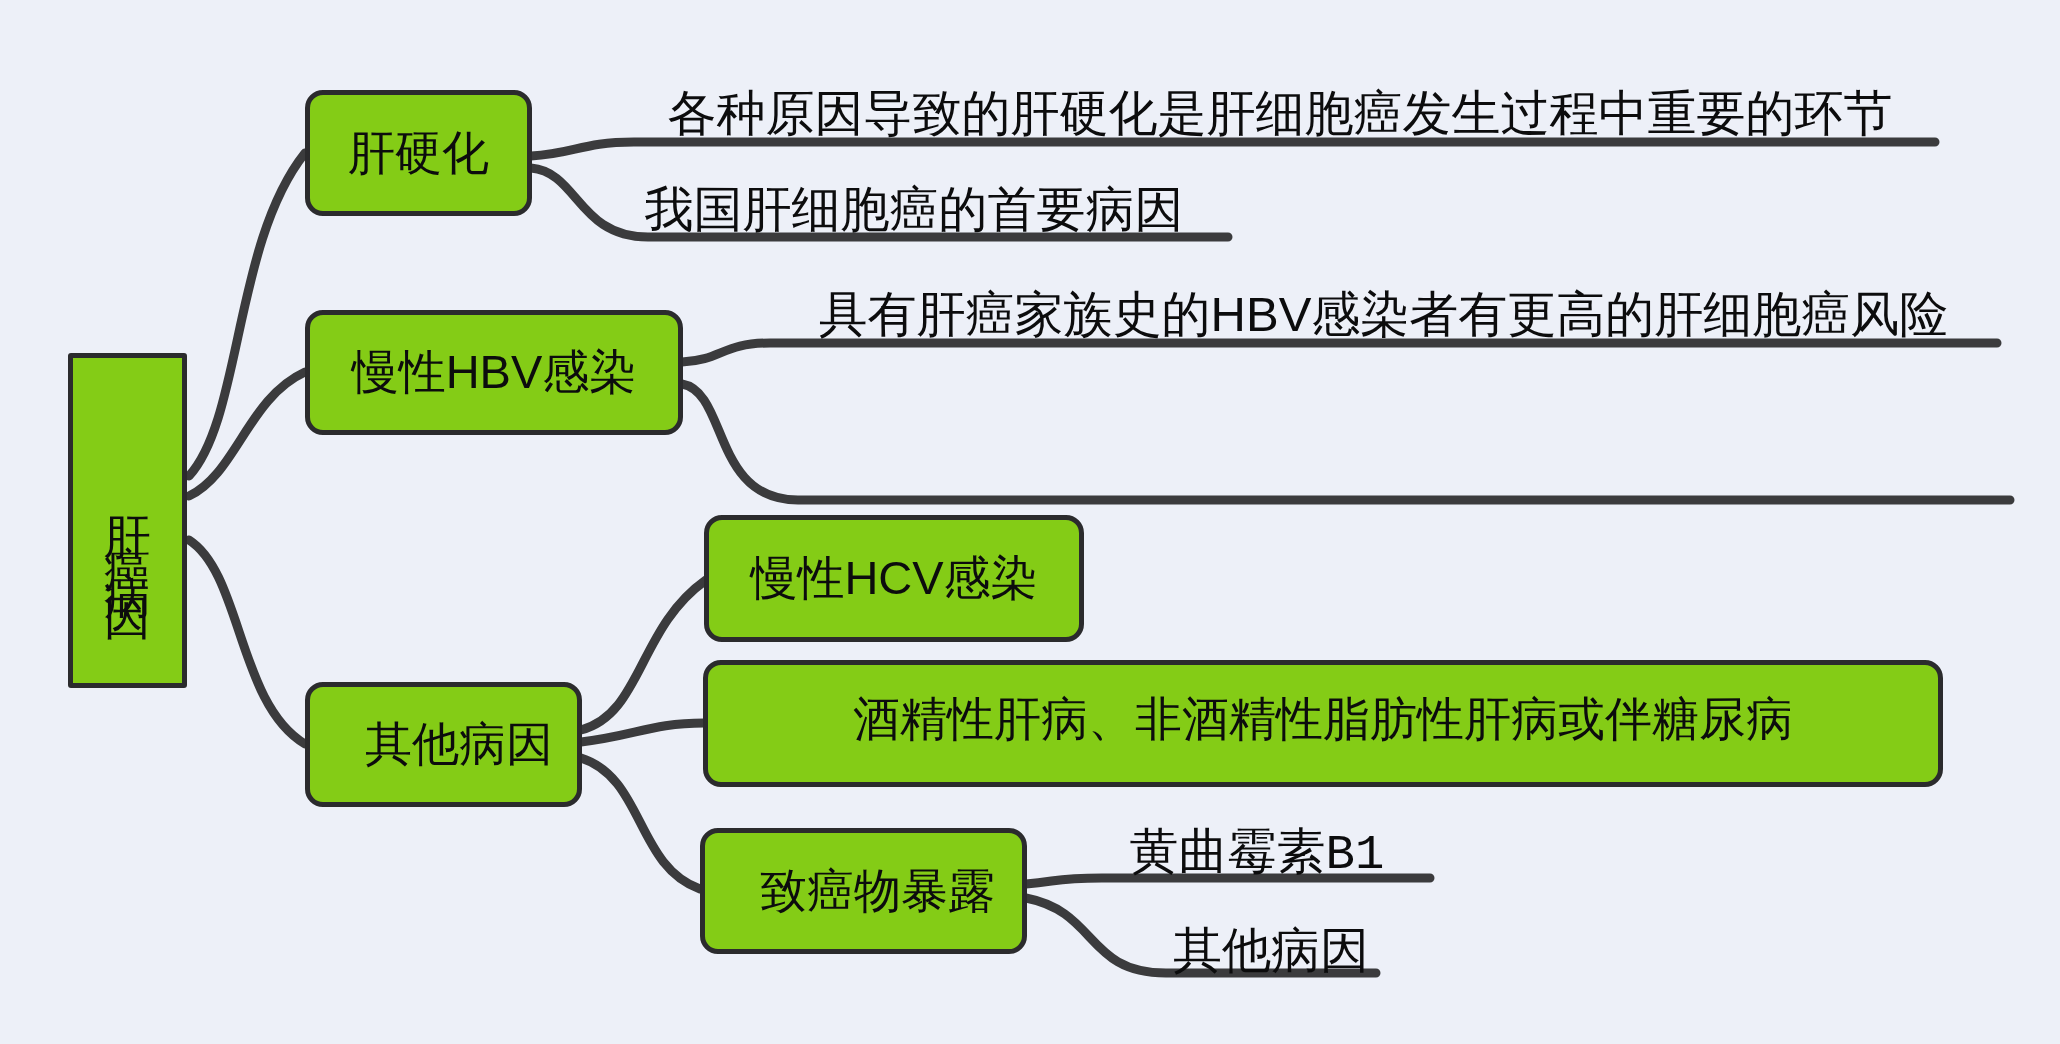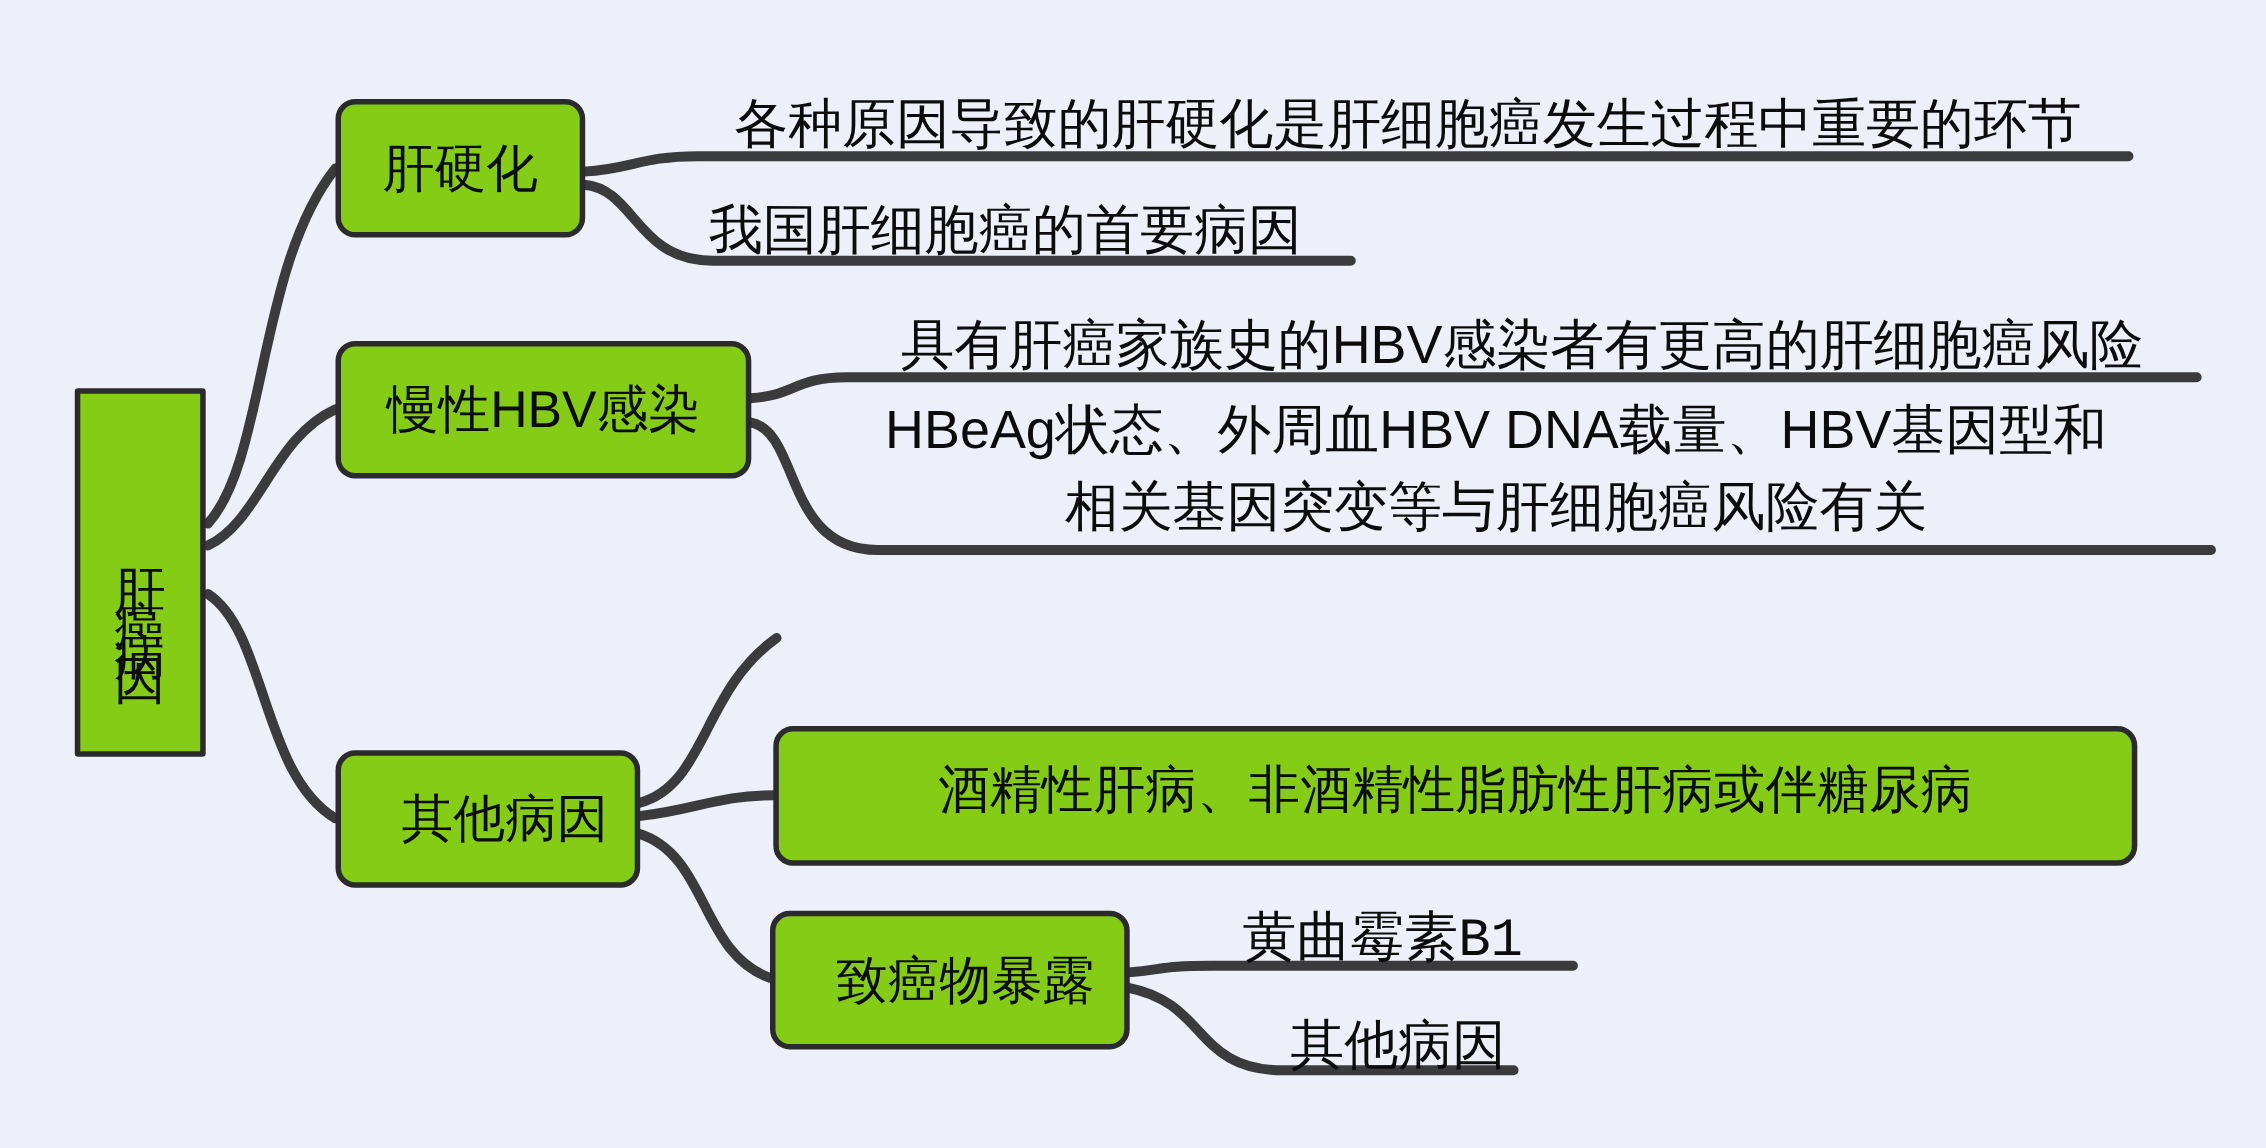--- a/index.html
+++ b/index.html
@@ -66,22 +66,24 @@
   <div class="box" style="left:305px;top:682px;width:277px;height:125px;padding-left:31px;">
     <span>其他病因</span>
   </div>
 
   <div class="leaf nowrap" style="left:600px;top:174px;width:628px;">我国肝细胞癌的首要病因</div>
 
   <div class="leaf nowrap" style="left:630px;top:78px;width:1300px;">各种原因导致的肝硬化是肝细胞癌发生过程中重要的环节</div>
 
   <div class="leaf nowrap" style="left:770px;top:279px;width:1227px;">具有肝癌家族史的HBV感染者有更高的肝细胞癌风险</div>
 
-  <div class="leaf" style="left:800px;top:356px;width:1120px;">HBeAg状态、外周血HBV DNA载量、HBV基因型和相关基因突变等与肝细胞癌风险有关</div>
 
+  <div class="box" style="left:704px;top:515px;width:380px;height:127px;">
+    <span>慢性HCV感染</span>
+  </div>
 
   <div class="box" style="left:703px;top:660px;width:1240px;height:127px;font-family:Liberation Mono, monospace;">
     <span>酒精性肝病、非酒精性脂肪性肝病或伴糖尿病</span>
   </div>
 
   <div class="box" style="left:700px;top:828px;width:327px;height:126px;padding-left:28px;">
     <span>致癌物暴露</span>
   </div>
 
   <div class="leaf nowrap" style="left:1093px;top:820px;width:328px;font-family:Liberation Mono, monospace;">黄曲霉素B1</div>

